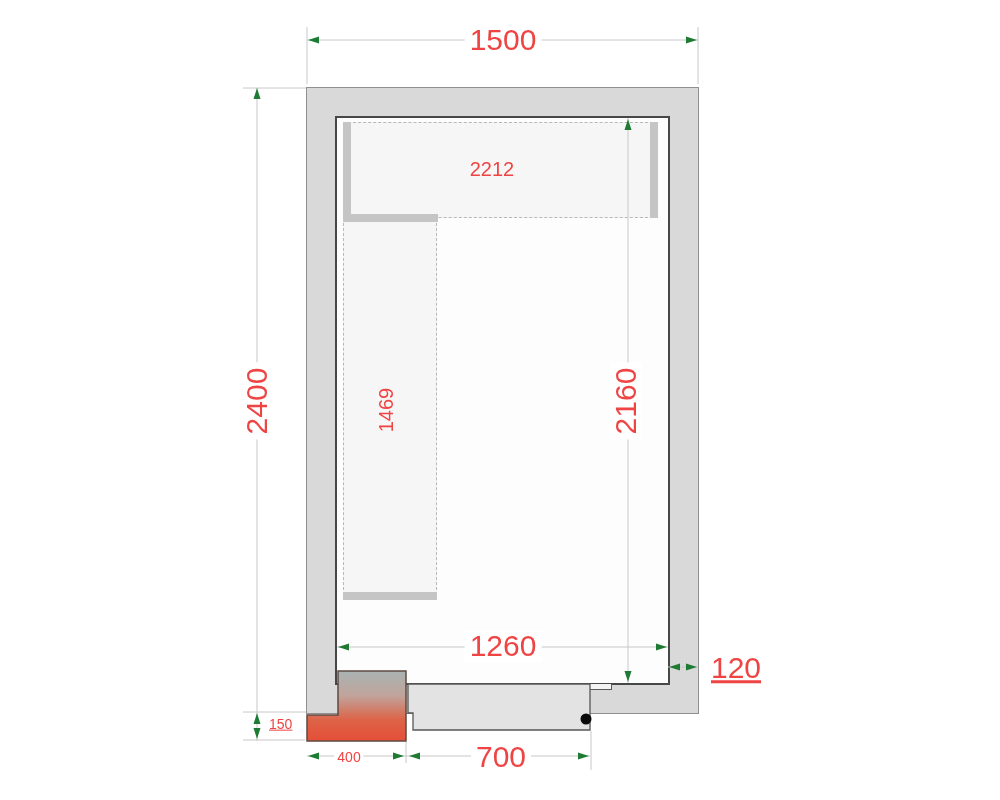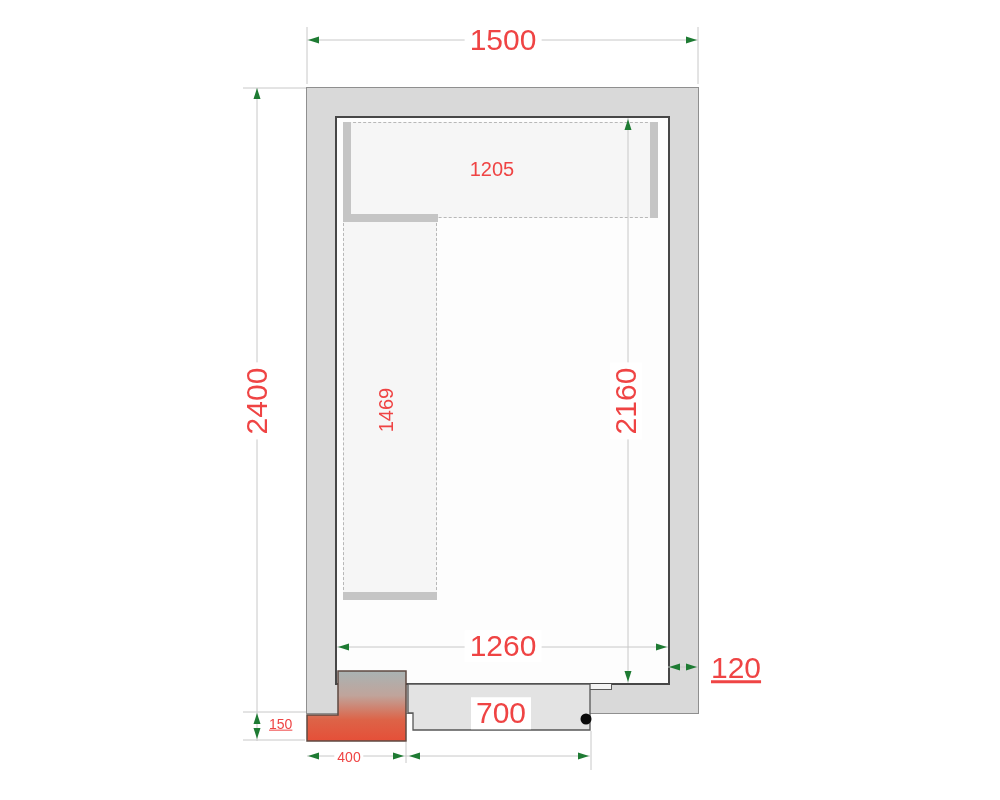--- a/index.html
+++ b/index.html
@@ -101,22 +101,22 @@
       <polygon points="308,756 319,752.5 319,759.5"></polygon>
       <polygon points="404,756 393,752.5 393,759.5"></polygon>
 
       <polygon points="409,756 420,752.5 420,759.5"></polygon>
       <polygon points="589,756 578,752.5 578,759.5"></polygon>
     </g>
   </svg>
 
   <div class="dim" style="left:503px;top:40px;">1500</div>
   <div class="dim rot" style="left:257px;top:401px;">2400</div>
-  <div class="dim shelf-label" style="left:492px;top:169px;">1205</div>
+  <div class="dim shelf-label" style="left:492px;top:169px;">2212</div>
   <div class="dim rot shelf-label" style="left:386px;top:410px;">1469</div>
   <div class="dim rot" style="left:626px;top:401px;">2160</div>
   <div class="dim" style="left:503px;top:646px;">1260</div>
   <div class="dim no-center-x" style="left:706px;top:668px;">120</div>
   <div class="dim small no-center-x" style="left:266px;top:724px;">150</div>
   <div class="dim small" style="left:349px;top:757px;">400</div>
-  <div class="dim" style="left:501px;top:713px;">700</div>
+  <div class="dim" style="left:501px;top:757px;">700</div>
 
 </div>
 
 </body></html>

